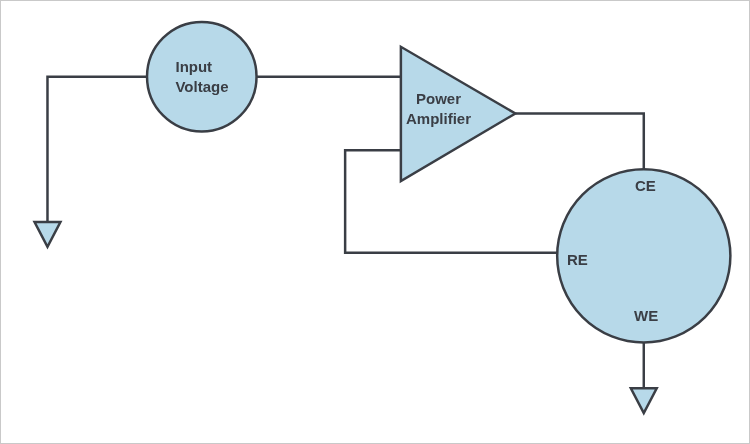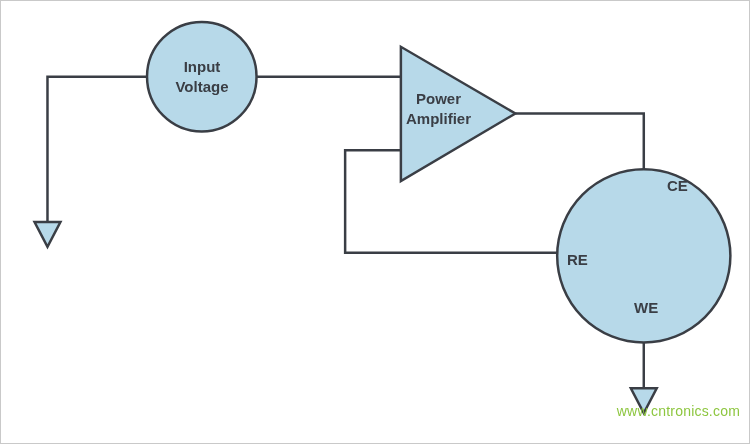--- a/index.html
+++ b/index.html
@@ -21,21 +21,21 @@
   .wire{fill:none;stroke:var(--stroke);stroke-width:2.5;}
   .shape{fill:var(--shape-fill);stroke:var(--stroke);stroke-width:2.5;stroke-linejoin:miter;}
   .label{
     position:absolute;
     color:var(--stroke);
     font-weight:bold;
     font-size:15px;
     line-height:20px;
     white-space:nowrap;
   }
-  .label.center{text-align:center;transform:translate(-50%,-50%);}
+  .label.center{transform:translate(-50%,-50%);}
   .label span{display:block;}
   .watermark{
     position:absolute;
     right:9px;top:402px;
     color:var(--watermark);
     font-size:14px;
     font-weight:normal;
     letter-spacing:0.2px;
   }
 </style>
@@ -70,19 +70,18 @@
   <div class="label center" style="left:201px;top:76px;">
     <span>Input</span>
     <span>Voltage</span>
   </div>
 
   <div class="label" style="left:405px;top:88px;text-align:center;">
     <span>Power</span>
     <span>Amplifier</span>
   </div>
 
-  <div class="label" style="left:634px;top:175px;margin-left:32px;">CE</div>
+  <div class="label" style="left:634px;top:175px;">CE</div>
   <div class="label" style="left:566px;top:249px;">RE</div>
-  <div class="label" style="left:633px;top:297px;">WE</div>
+  <div class="label" style="left:633px;top:305px;">WE</div>
 
-  <div class="watermark">www.cntronics.com</div>
 
 </div>
 
 </body></html>

